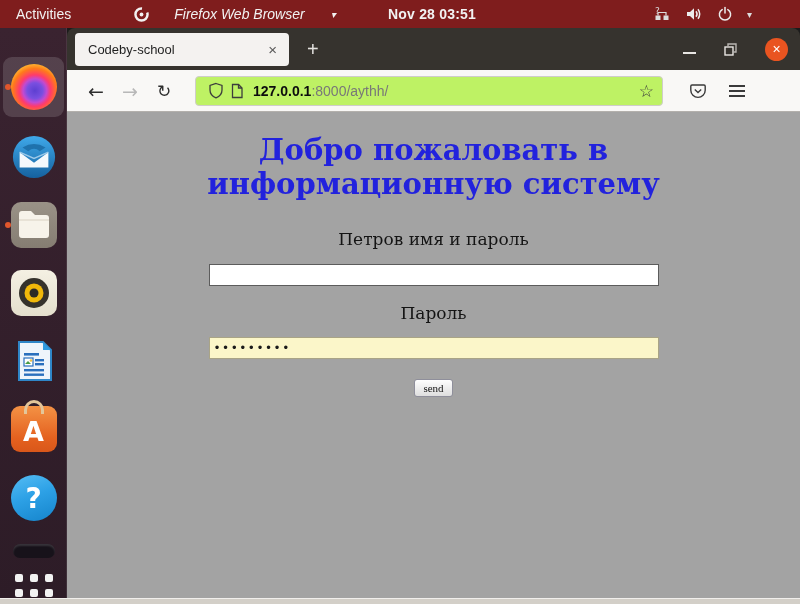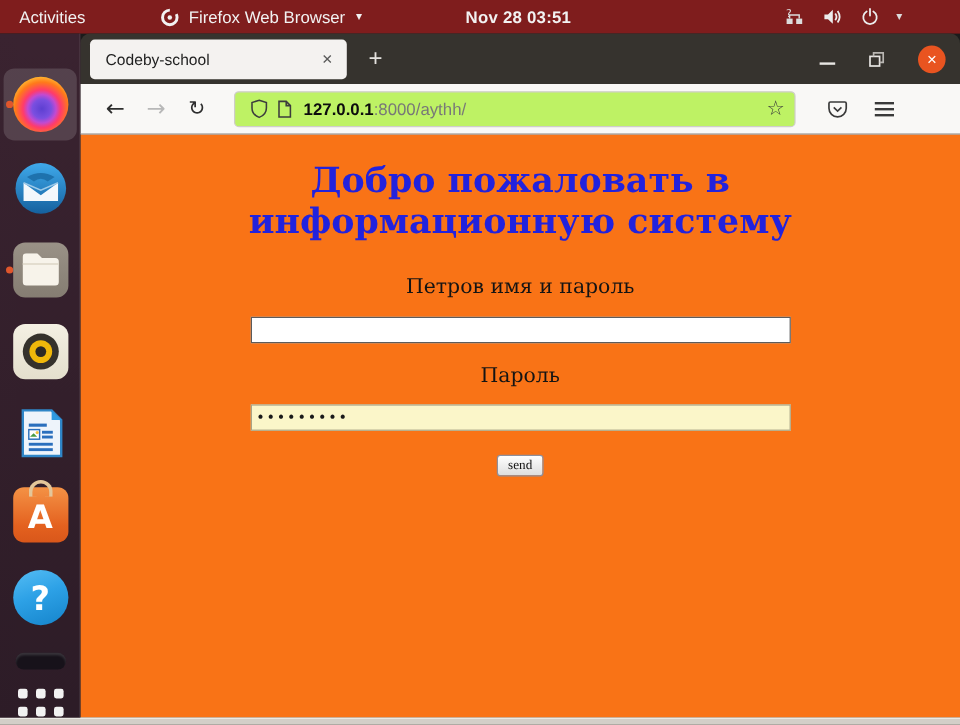--- a/index.html
+++ b/index.html
@@ -4,21 +4,21 @@
 <style>
   * { margin:0; padding:0; box-sizing:border-box; }
   html,body { width:800px; height:604px; overflow:hidden; background:#1b1b1b;
               font-family:"Liberation Sans", sans-serif; }
 
   
   .topbar { position:absolute; left:0; top:0; width:800px; height:28px;
             background:#7f1d1d; color:#f2f2f2; display:flex; align-items:center;
             font-size:14px; }
   .activities { padding:0 16px; height:100%; display:flex; align-items:center; }
-  .appmenu { display:flex; align-items:center; gap:7px; margin-left:46px; }
+  .appmenu { display:flex; align-items:center; gap:24px; margin-left:46px;font-style:italic; }
   .appmenu .caret { font-size:10px; margin-left:2px; }
   .clock { position:absolute; left:388px; top:0; height:28px; display:flex;
            align-items:center; font-weight:600; letter-spacing:.2px; }
   .sysicons { position:absolute; right:48px; top:0; height:28px; display:flex;
               align-items:center; gap:14px; }
 
   
   .dock { position:absolute; left:0; top:28px; width:67px; height:570px;
           background:linear-gradient(180deg,#3a2330 0%,#2d1c27 100%);
           border-right:1px solid rgba(255,255,255,.09); z-index:3; }
@@ -81,21 +81,21 @@
             align-items:center; padding:0 8px 0 12px; }
   .urlbox .sep { width:6px; }
   .url-text { flex:1; font-size:14px; margin-left:9px; white-space:nowrap; overflow:hidden; }
   .url-host { color:#0c0c0d; font-weight:bold; }
   .url-rest { color:#787878; }
   .star { font-size:17px; color:#3d3d3d; font-family:"DejaVu Sans",sans-serif; }
   .after-url { display:flex; align-items:center; gap:22px; margin-left:26px; }
   .hamburger div { width:16px; height:2px; background:#3a3a3a; margin:3px 0; }
 
   
-  .content { flex:1; background:#f97316; display:flex; flex-direction:column;
+  .content { flex:1; background:#a3a3a3; display:flex; flex-direction:column;
              align-items:center; overflow:hidden;
              font-family:"DejaVu Serif","Liberation Serif",serif; }
   .page-title { margin-top:21px; max-width:545px; text-align:center;
                 font-size:29px; line-height:34px; font-weight:bold; color:#2222dd; }
   .page-sub   { margin-top:28px; font-size:17px; color:#141414; }
   .name-label { margin-top:17px; font-size:17px; color:#141414; }
   .txt-input  { margin-top:15px; width:450px; height:22px; border:1px solid #5c5c5c;
                 background:#fff; font-size:13px; padding:0 4px;
                 font-family:"DejaVu Sans",sans-serif; }
   .pass-label { margin-top:17px; font-size:17px; color:#141414; }

